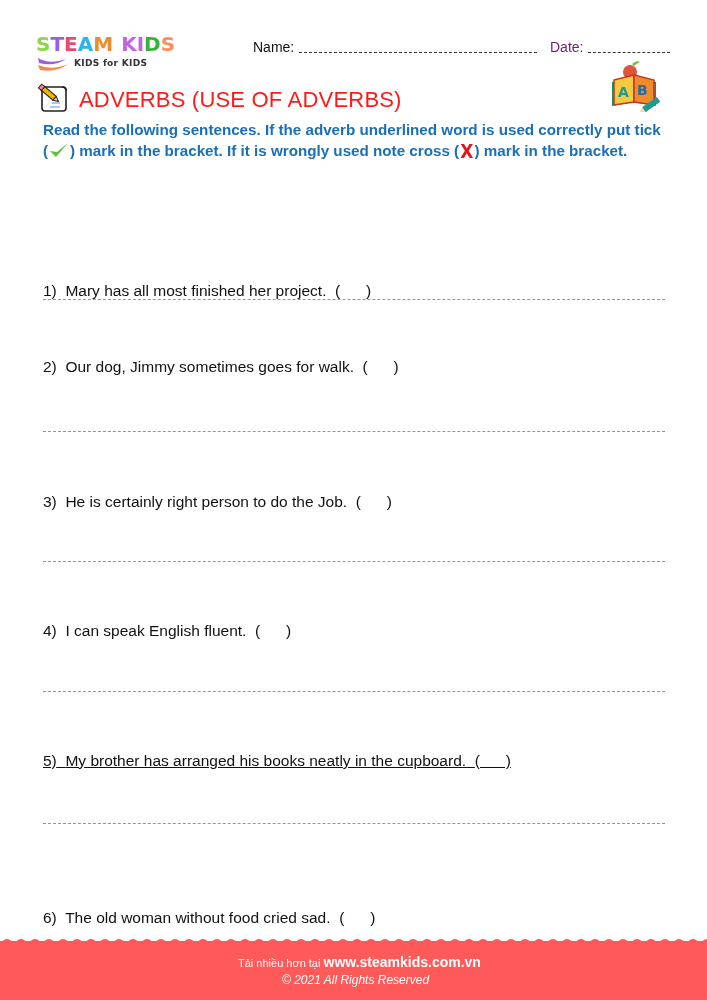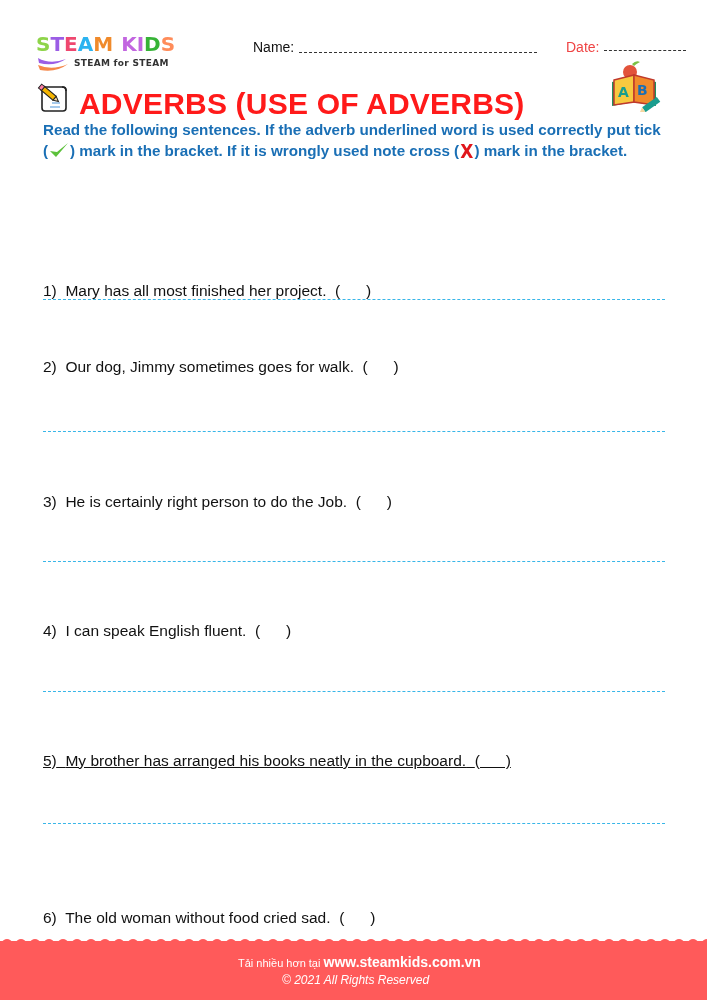--- a/index.html
+++ b/index.html
@@ -7,25 +7,25 @@
     body { position: relative; font-family: "Liberation Sans", sans-serif; color: #111; }
 
     .logo { position: absolute; left: 36px; top: 30px; width: 200px; height: 44px; }
     .logo-word { position: absolute; left: 0; top: 0; font-family: "DejaVu Sans", sans-serif; font-weight: bold; font-size: 20px; letter-spacing: 0px; line-height: 28px; white-space: nowrap; }
     .logo-word span { display: inline-block; }
     .logo-sub { position: absolute; left: 38px; top: 28px; font-family: "DejaVu Sans", sans-serif; font-weight: bold; font-size: 9px; color: #333; letter-spacing: 0.3px; }
     .logo-swoosh { position: absolute; left: 0; top: 25px; width: 34px; height: 18px; }
 
     .name-field { position: absolute; left: 253px; top: 39px; font-size: 14px; color: #111; display: flex; align-items: center; }
     .name-line { display: inline-block; width: 238px; border-bottom: 1px dashed #333; margin-left: 5px; height: 12px; }
-    .date-field { position: absolute; left: 566px; top: 39px; font-size: 14px; color: #ef4444; display: flex; align-items: flex-start; }
+    .date-field { position: absolute; left: 550px; top: 39px; font-size: 14px; color: #701a75; display: flex; align-items: center; }
     .date-line { display: inline-block; width: 82px; border-bottom: 1px dashed #333; margin-left: 5px; height: 12px; }
 
     .title-icon { position: absolute; left: 36px; top: 83px; width: 34px; height: 30px; }
-    .title { position: absolute; left: 79px; top: 87px; font-size: 30px; font-weight: bold; color: #ff1a1a; letter-spacing: 0.2px; white-space: nowrap; }
+    .title { position: absolute; left: 79px; top: 87px; font-size: 22px; font-weight: normal; color: #ff1a1a; letter-spacing: 0.2px; white-space: nowrap; }
     .book-icon { position: absolute; left: 606px; top: 60px; width: 58px; height: 52px; }
 
     .instructions { position: absolute; left: 43px; top: 119px; width: 620px; font-size: 15.2px; font-weight: bold; color: #1a6fb5; line-height: 21px; }
     .tick-icon { display: inline-block; width: 22px; height: 18px; vertical-align: -3px; }
     .cross-icon { display: inline-block; font-family: "DejaVu Sans", sans-serif; font-weight: bold; color: #e0161b; font-size: 20px; line-height: 14px; vertical-align: -2px; transform: scaleX(0.85); }
 
     .question { position: absolute; left: 43px; font-size: 15.5px; color: #111; white-space: pre; }
     .answer-line { position: absolute; left: 43px; width: 622px; height: 0; border-top: 1.5px dashed #38b6e8; }
 
     .footer { position: absolute; left: 0; top: 941px; width: 707px; height: 59px; background: #ff5a5a; }
@@ -38,21 +38,21 @@
 <body>
 
 <div class="logo">
   <div class="logo-word">
     <span style="color:#8ed44a">S</span><span style="color:#9b5de5">T</span><span style="color:#ef476f">E</span><span style="color:#2bb3f0">A</span><span style="color:#f08a2b">M</span><span style="width:8px"></span><span style="color:#c266e0">K</span><span style="color:#c266e0">I</span><span style="color:#36b336">D</span><span style="color:#ff8c5a">S</span>
   </div>
   <svg class="logo-swoosh" viewBox="0 0 34 18">
     <path d="M2 3 Q14 10 30 4 Q18 12 3 8 Z" fill="#9b5de5"></path>
     <path d="M2 10 Q16 16 32 9 Q20 18 4 15 Z" fill="#f5884a"></path>
   </svg>
-  <div class="logo-sub">STEAM for STEAM</div>
+  <div class="logo-sub">KIDS for KIDS</div>
 </div>
 
 <div class="name-field">
   <span>Name:</span>
   <span class="name-line"></span>
 </div>
 <div class="date-field">
   <span>Date:</span>
   <span class="date-line"></span>
 </div>

